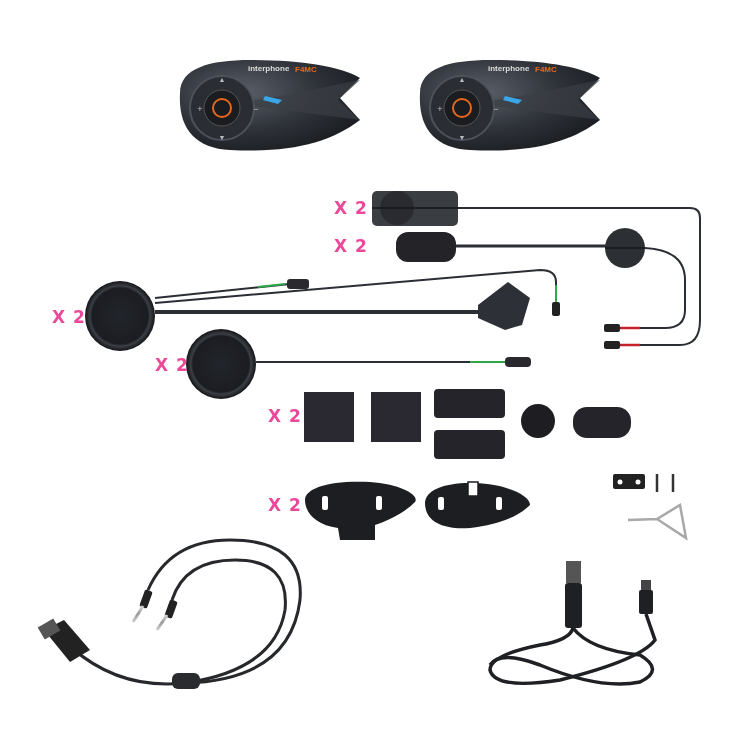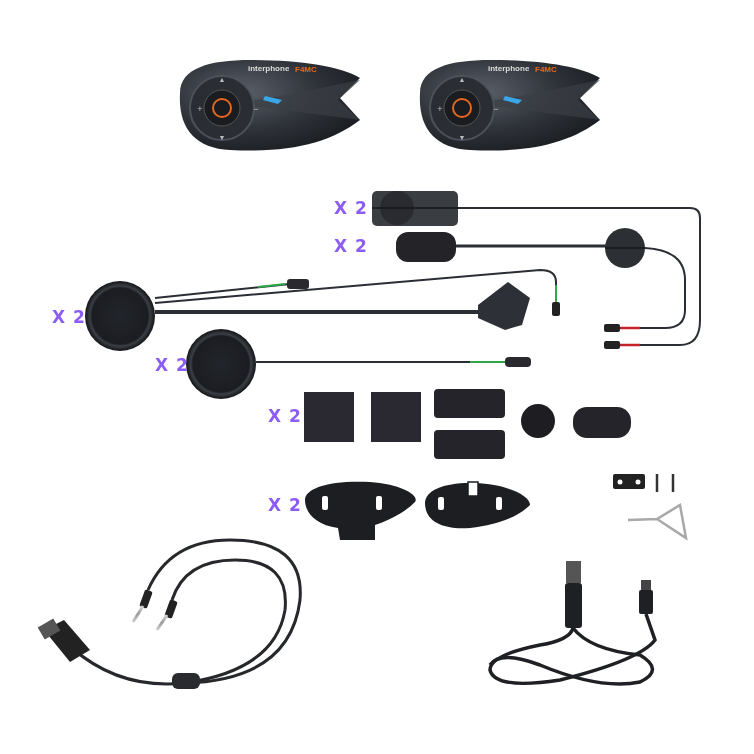--- a/index.html
+++ b/index.html
@@ -1,17 +1,17 @@
 <!DOCTYPE html>
 <html><head>
 <meta charset="utf-8">
 <style>
   html,body{margin:0;padding:0;background:#fff;}
   body{width:754px;height:754px;position:relative;overflow:hidden;font-family:"Liberation Sans",sans-serif;}
-  .qty{position:absolute;font-family:"DejaVu Sans",sans-serif;font-weight:bold;font-size:17px;color:#8b5cf6;letter-spacing:1px;}
+  .qty{position:absolute;font-family:"DejaVu Sans",sans-serif;font-weight:bold;font-size:17px;color:#ec4899;letter-spacing:1px;}
   svg{position:absolute;left:0;top:0;}
 </style>
 </head>
 <body>
 
 <svg width="754" height="754" viewBox="0 0 754 754">
   <defs>
     <radialGradient id="devGrad" cx="0.35" cy="0.35" r="0.8">
       <stop offset="0" stop-color="#5a5f68"></stop>
       <stop offset="0.5" stop-color="#30343b"></stop>

